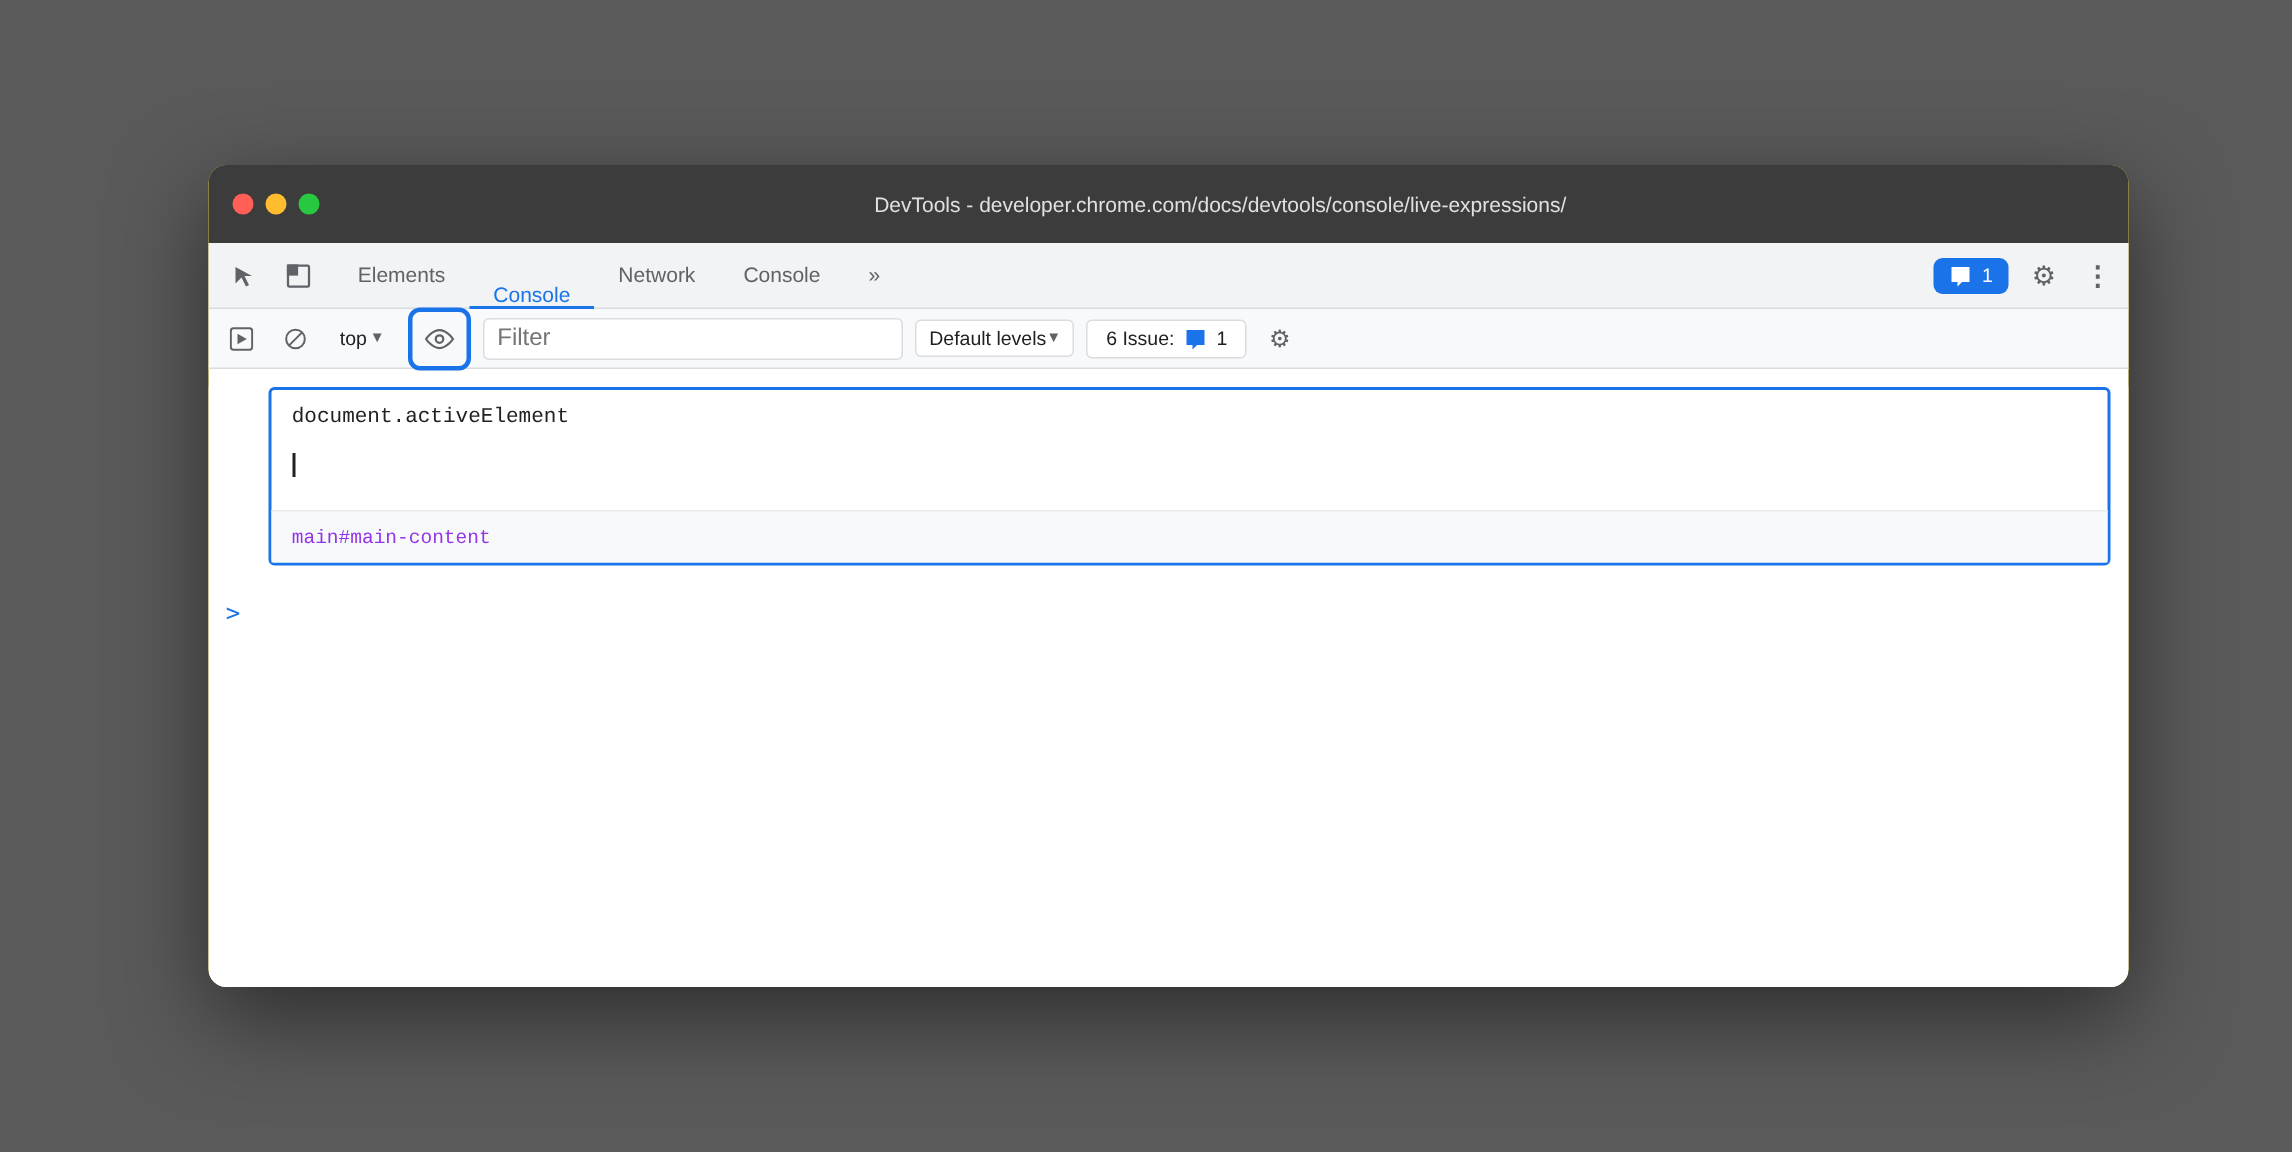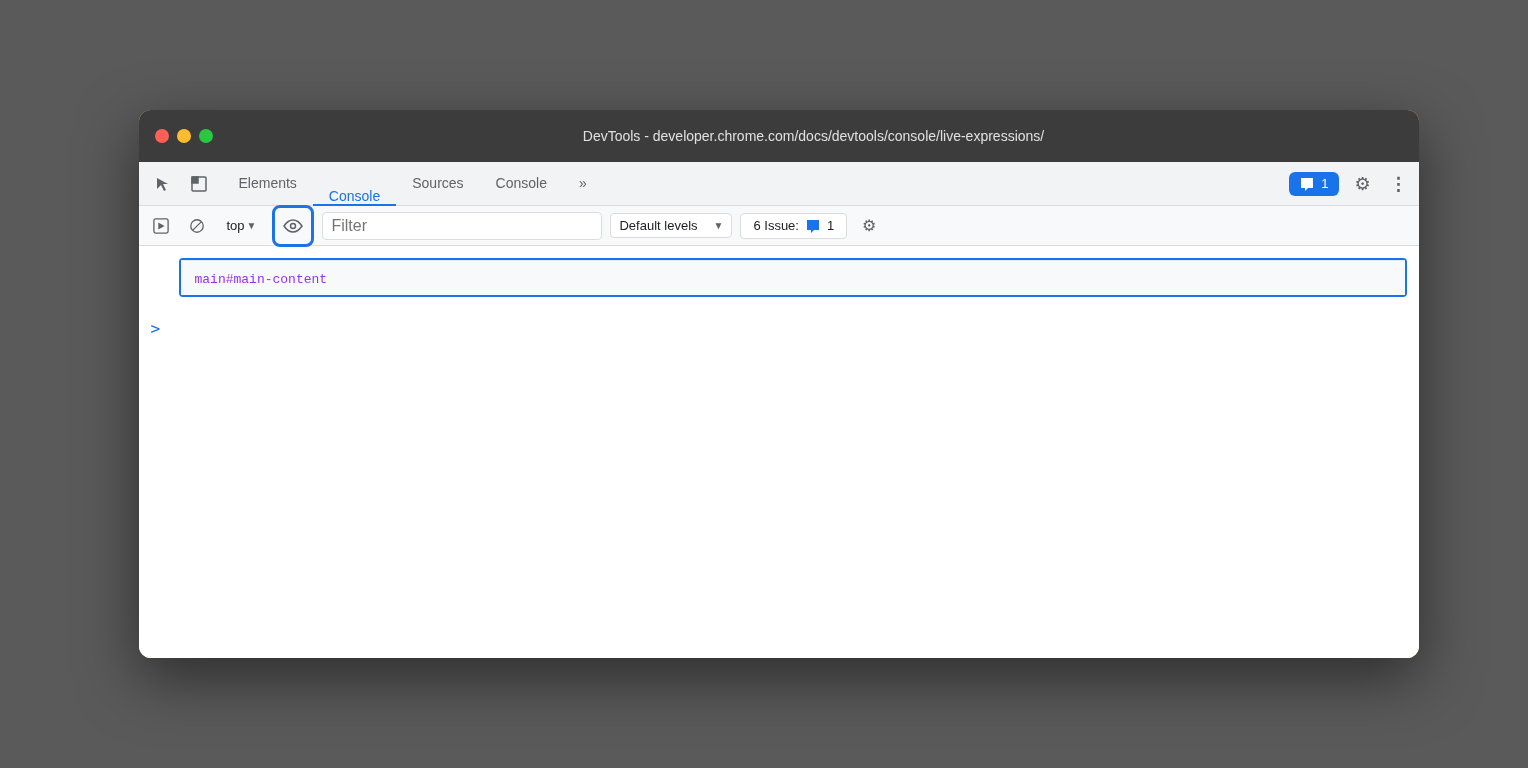--- a/index.html
+++ b/index.html
@@ -201,21 +201,21 @@
       border: 1px solid #dadce0;
       border-radius: 4px;
       padding: 0 8px;
       font-size: 16px;
       outline: none;
       background: white;
     }
     .default-levels {
       display: flex;
       align-items: center;
-      gap: 16px;
+      gap: 0;
       padding: 4px 8px;
       border: 1px solid #dadce0;
       border-radius: 4px;
       background: white;
       cursor: pointer;
       font-size: 13px;
       color: #202124;
     }
     .issue-badge {
       display: flex;
@@ -342,21 +342,21 @@
       </div>
 
       <div class="tabs">
         <div class="tab">
           <span>Elements</span>
         </div>
         <div class="tab active">
           <span>Console</span>
         </div>
         <div class="tab">
-          <span>Sources</span>
+          <span>Network</span>
         </div>
         <div class="tab">
           <span>Console</span>
         </div>
         <div class="tab">
           <span>»</span>
         </div>
       </div>
 
       <div class="tab-bar-right">
@@ -419,20 +419,26 @@
 
       <div class="gear-small">
         <span style="font-size:16px; color:#5f6368;">⚙</span>
       </div>
     </div>
 
     <div class="console-content">
       <div style="position: relative; padding-left: 28px;">
 
         <div class="live-expression-box">
+          <div class="live-expression-editor">
+            <span class="expression-text">document.activeElement</span>
+            <div class="cursor-line">
+              <div class="cursor"></div>
+            </div>
+          </div>
           <div class="live-expression-result">
             <span class="result-text">main#main-content</span>
           </div>
         </div>
       </div>
 
       <div class="console-prompt">
         <span class="prompt-arrow">&gt;</span>
         <input type="text" style="border: none; outline: none; flex: 1 1 0%; font-family: monospace; font-size: 14px;">
       </div>

